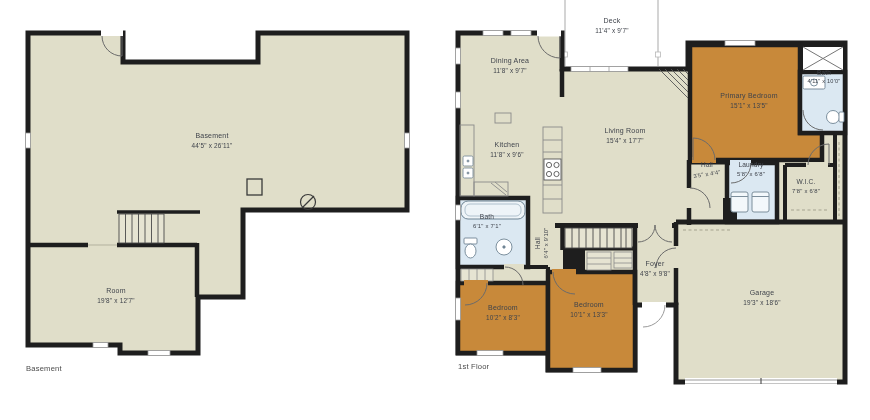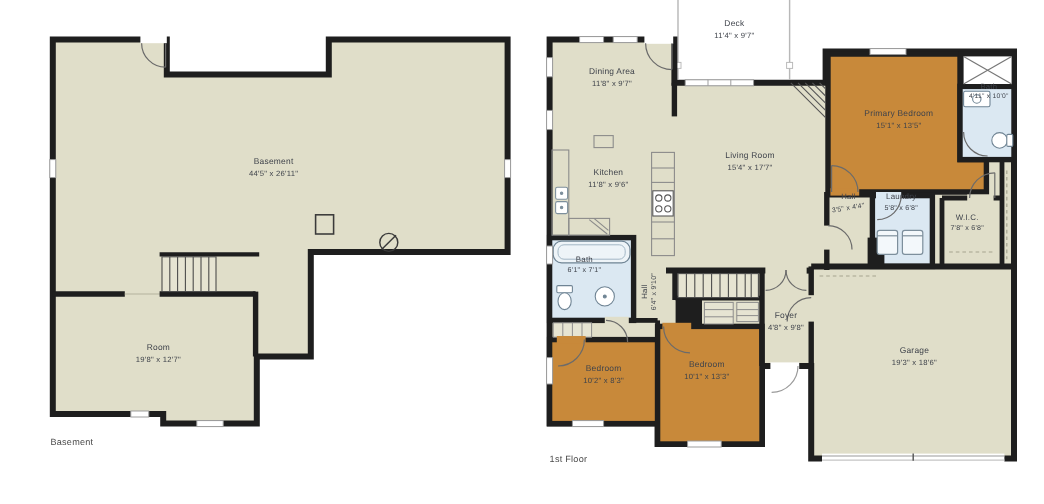--- a/index.html
+++ b/index.html
@@ -1,19 +1,19 @@
 <!DOCTYPE html>
 <html><head>
 <meta charset="utf-8">
 <style>
   html,body{margin:0;padding:0;background:#fff;}
   #canvas{position:relative;width:870px;height:420px;background:#ffffff;overflow:hidden;
           font-family:"Liberation Sans", sans-serif;}
   .plan{position:absolute;top:0;width:435px;height:420px;}
-  #plan-basement{left:16px;padding-left:26px;}
+  #plan-basement{left:0;padding-left:26px;}
   #plan-first{left:435px;}
   .plan svg{position:absolute;left:0;top:0;}
   .rlabel{position:absolute;transform:translateX(-50%);text-align:center;white-space:nowrap;
           color:#3f434b;pointer-events:none;}
   .rlabel .nm{display:block;font-size:7px;line-height:11px;font-weight:400;letter-spacing:.2px;}
   .rlabel .dm{display:block;font-size:6.4px;line-height:9px;letter-spacing:.2px;}
   .rlabel.vert{transform:translate(-50%,-50%) rotate(-90deg);}
   .rlabel .dm.tilt{transform:rotate(-9deg);}
   .plan-title{position:absolute;font-size:7.6px;color:#4a4a4a;letter-spacing:.2px;}
 </style>
@@ -332,16 +332,16 @@
       <span class="dm">10'2" x 8'3"</span>
     </div>
     <div class="rlabel" style="left:154px;top:299px">
       <span class="nm">Bedroom</span>
       <span class="dm">10'1" x 13'3"</span>
     </div>
     <div class="rlabel" style="left:327px;top:287px">
       <span class="nm">Garage</span>
       <span class="dm">19'3" x 18'6"</span>
     </div>
-    <div class="plan-title" style="left:23px;top:378px">1st Floor</div>
+    <div class="plan-title" style="left:23px;top:362px">1st Floor</div>
   </div>
 
 </div>
 
 </body></html>

